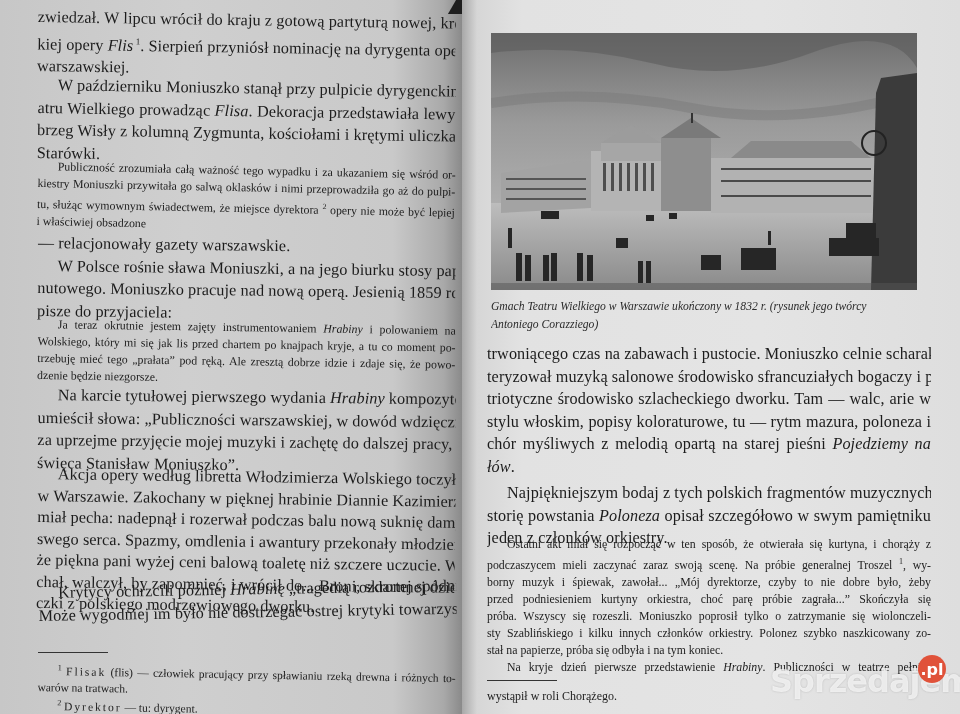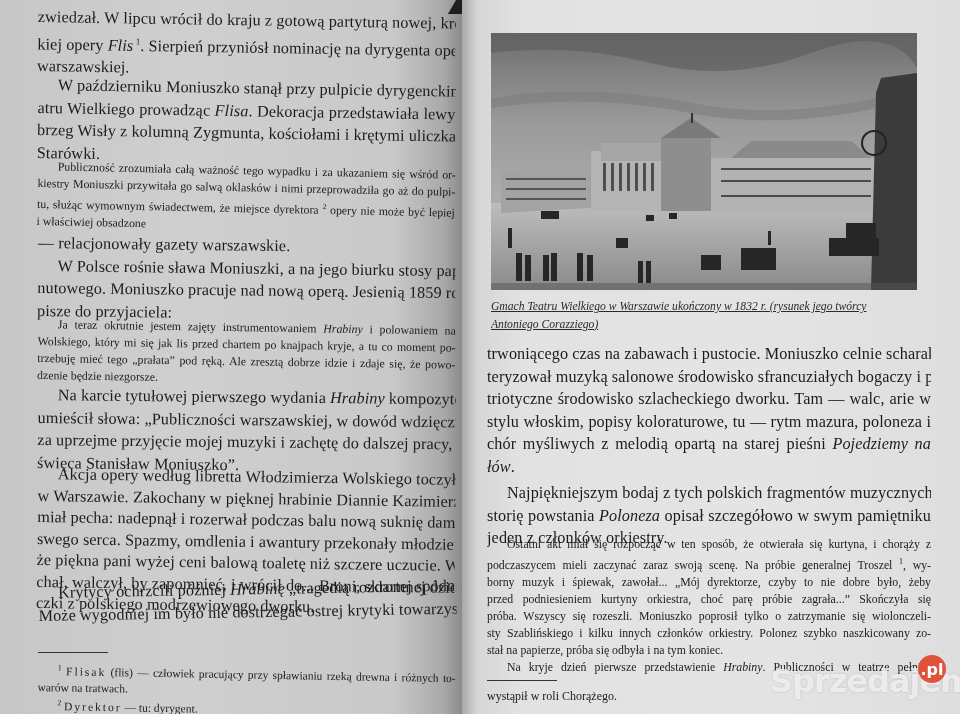--- a/index.html
+++ b/index.html
@@ -36,21 +36,21 @@
   .fn { font-size: 11.5px; line-height: 16px; }
   .spaced { letter-spacing: 2px; font-weight: normal; }
 
   
   .illustration {
     position: absolute; left: 491px; top: 33px; width: 426px; height: 257px;
     background: #8d8d8d; overflow: hidden;
   }
   .caption {
     position: absolute; left: 491px; top: 298px; width: 440px;
-    font-size: 11.6px; line-height: 17.5px; font-style: italic; color: #2a2a2a; text-decoration: underline;
+    font-size: 11.6px; line-height: 17.5px; font-style: italic; color: #2a2a2a;
   }
   .rp { position: absolute; left: 487px; width: 444px; }
 
   .watermark {
     position: absolute; left: 770px; top: 660px; width: 180px; height: 40px;
   }
   .wm-text {
     position: absolute; left: 0; top: 2px; font-family: "DejaVu Sans", sans-serif;
     font-size: 32px; font-weight: bold; color: rgba(255,255,255,0.72);
     letter-spacing: -1px; text-shadow: 0 0 2px rgba(120,120,120,0.4);

